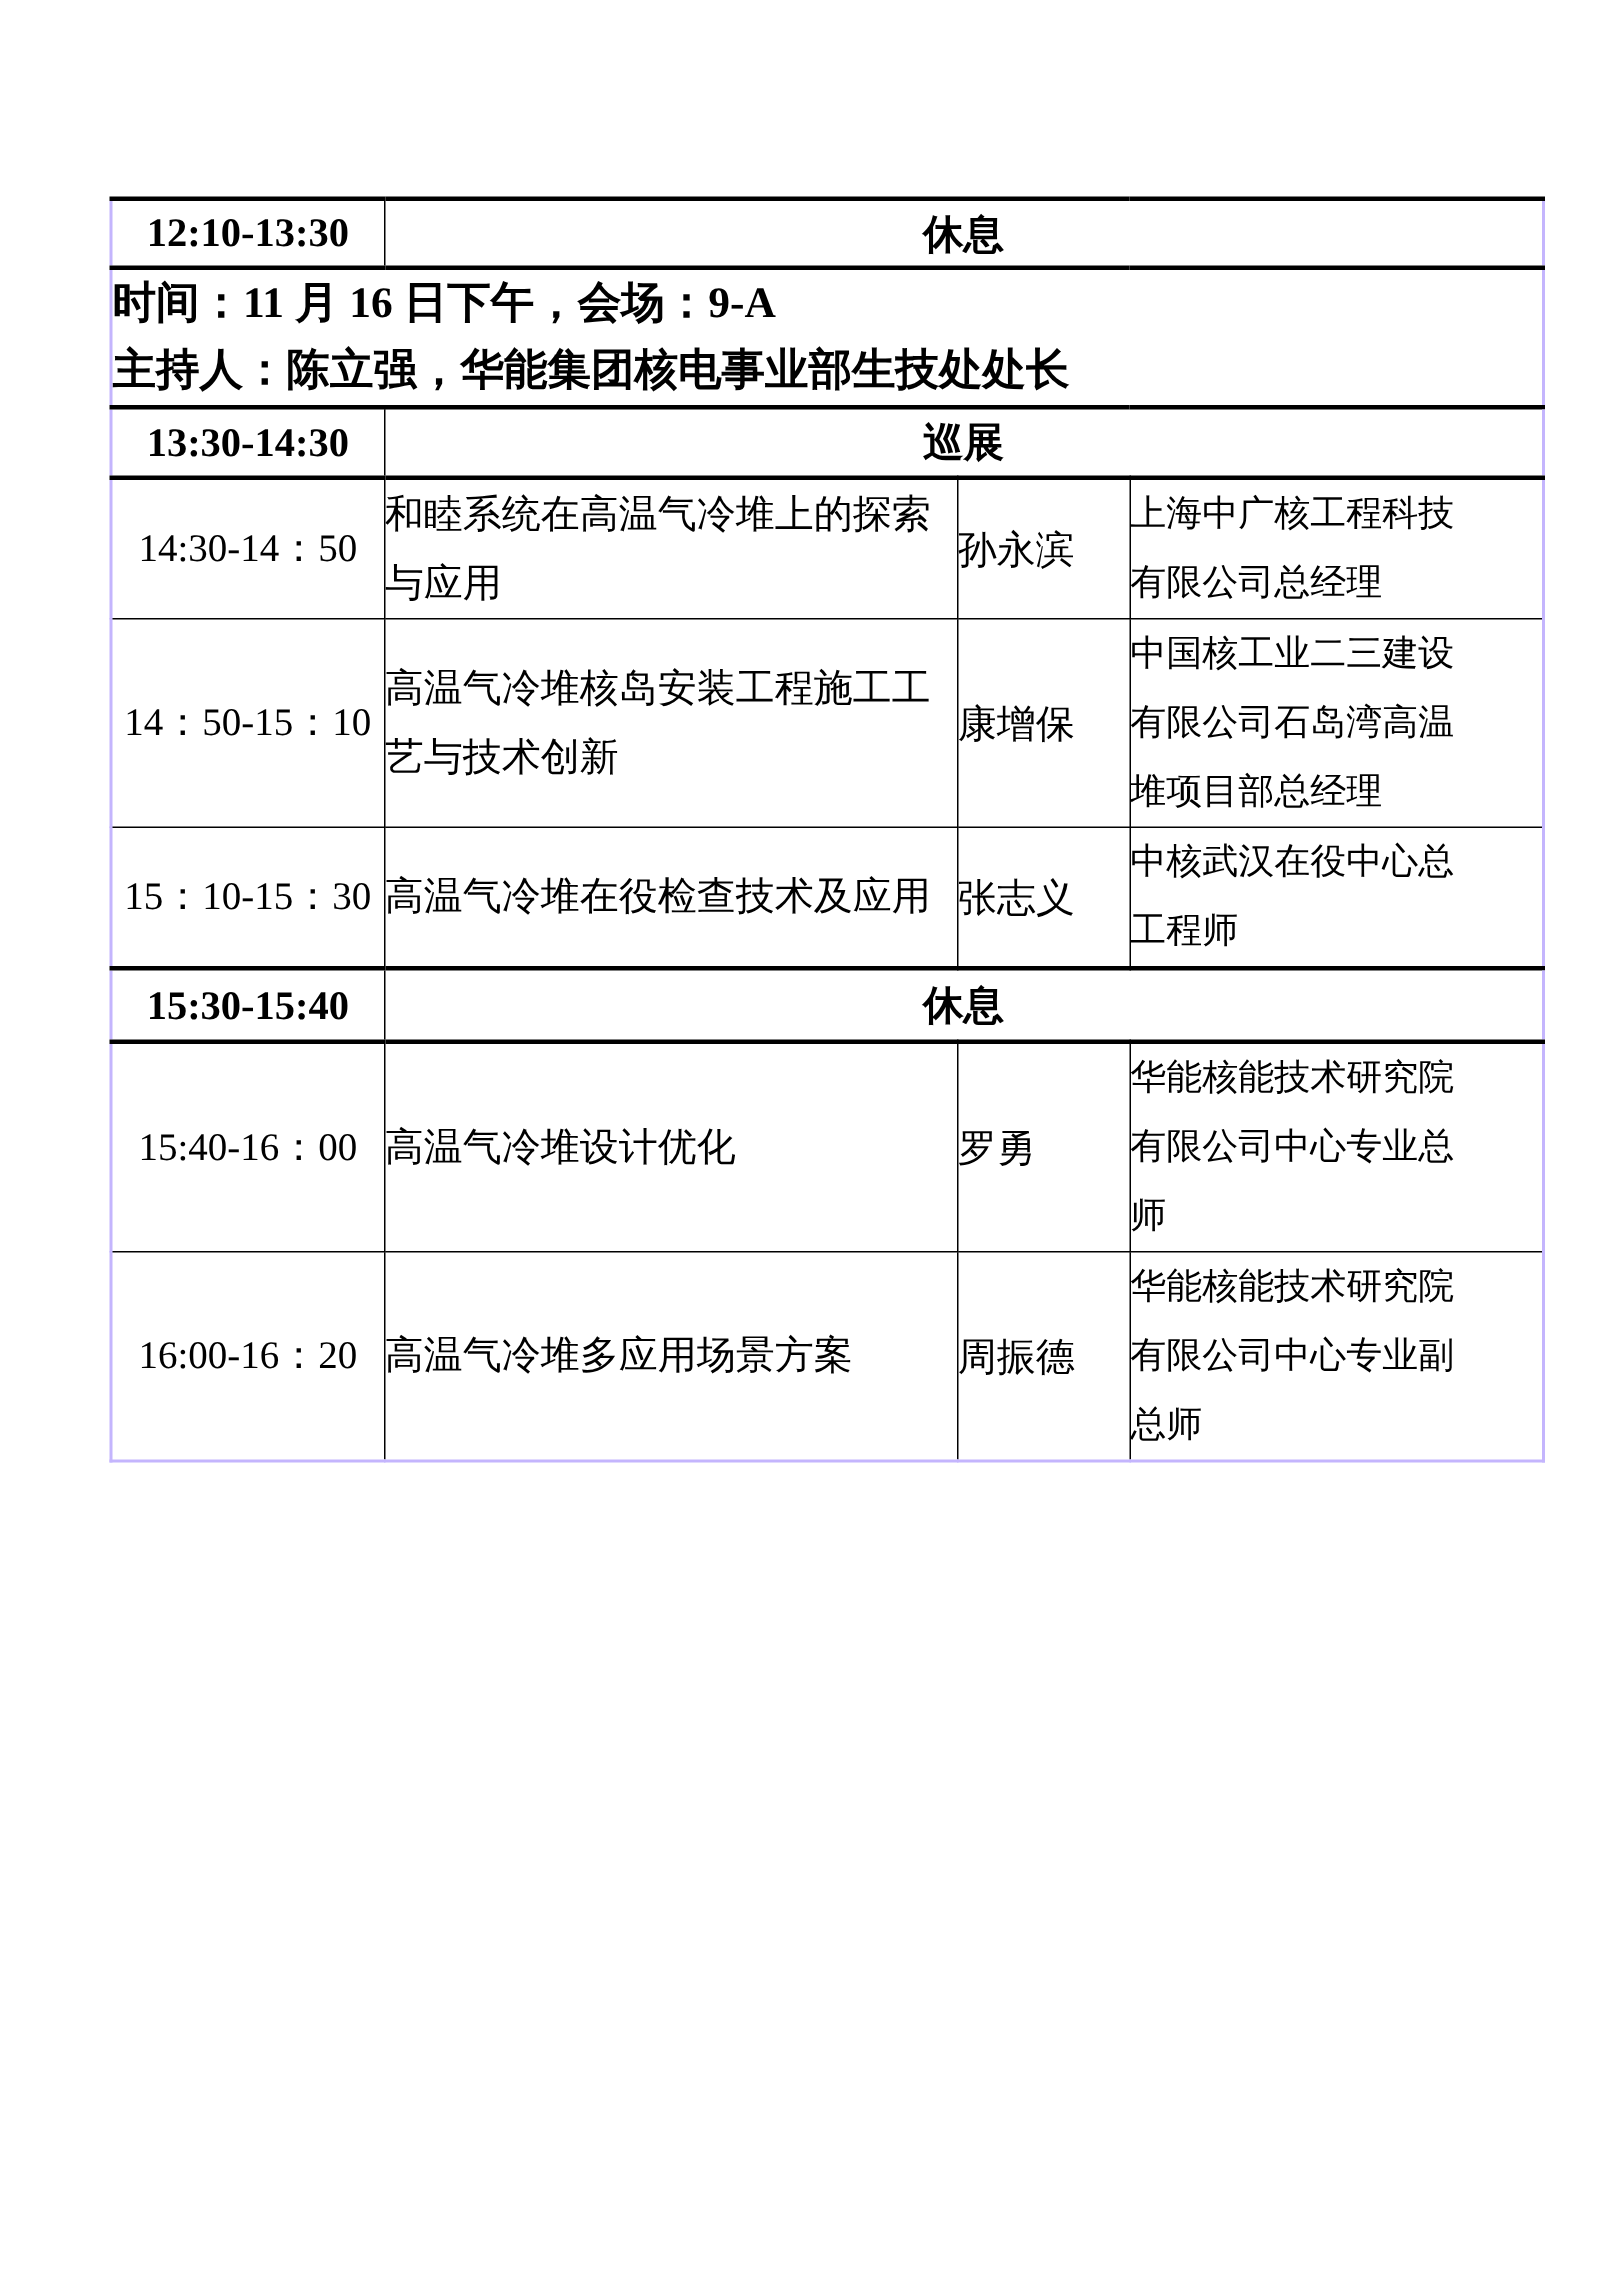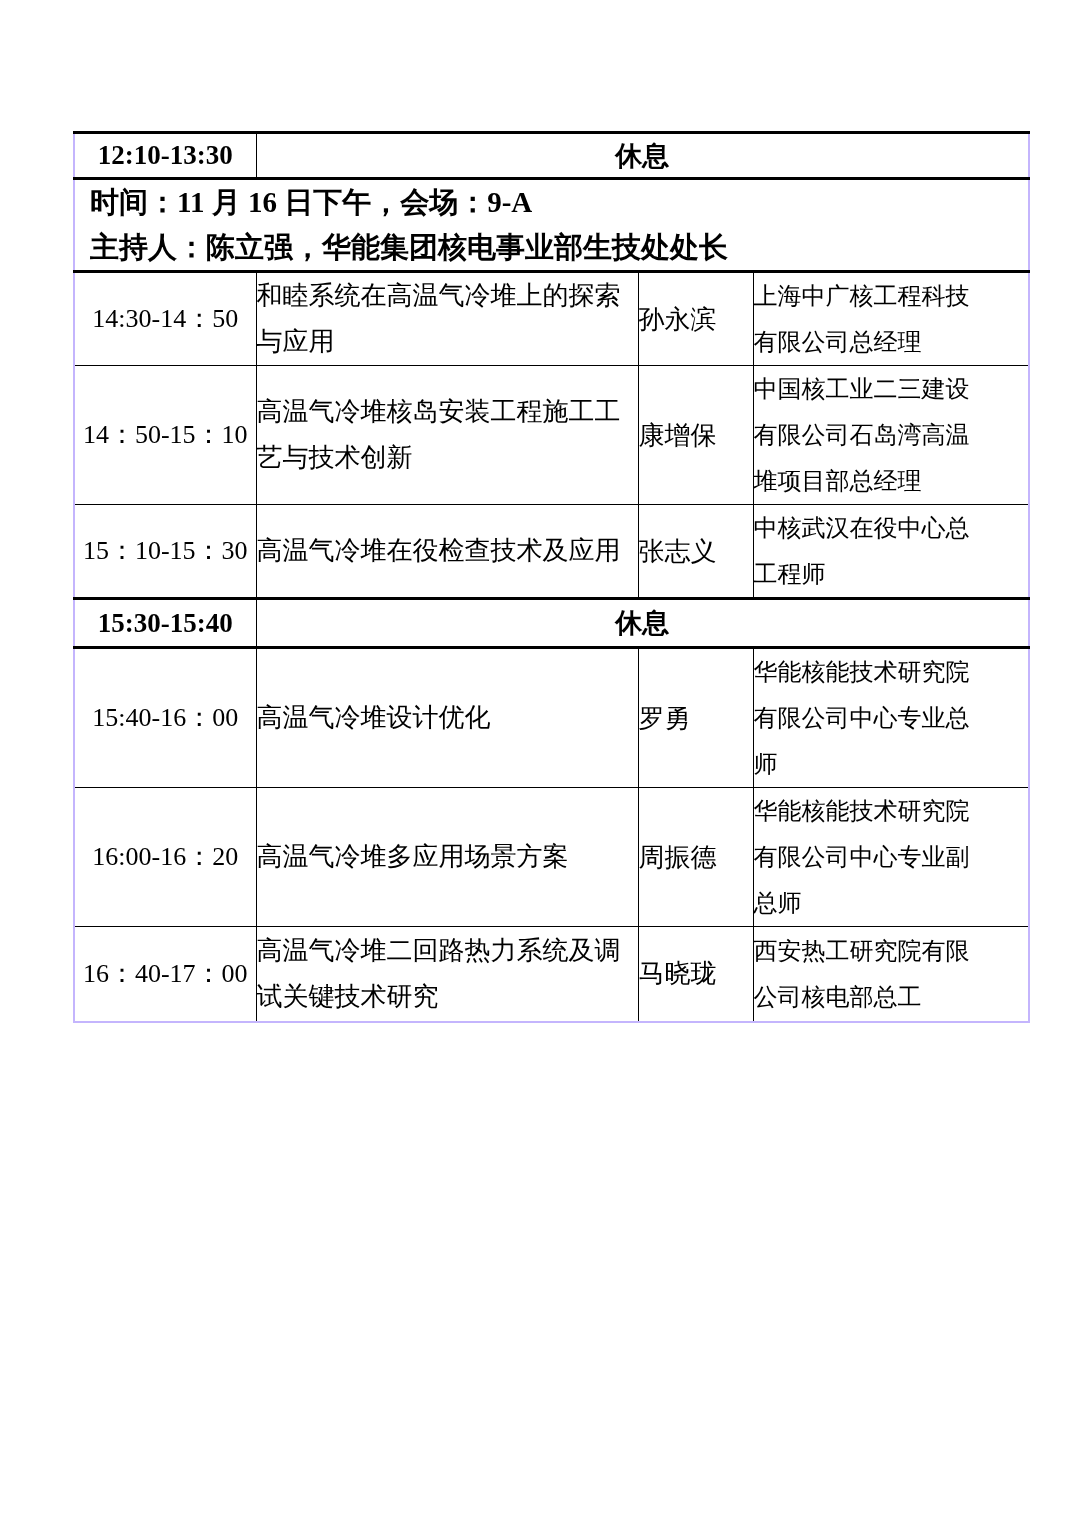--- a/index.html
+++ b/index.html
@@ -43,21 +43,20 @@
     line-height: 1.2;
   }
   tr.break-row td.time-cell { font-size: 27px; }
   td.break-label-cell {
     text-align: center;
     font-size: 27px;
     margin-left: 35px;
   }
   tr.info-row td {
     font-size: 29px;
-    padding-left: 15px;
     text-align: left;
     margin-top: 32px;
   }
   tr.info-row .info-line {
     line-height: 45px;
   }
   td.topic-cell {
     text-align: left;
     padding-left: 15px;
     padding-right: 2px;
@@ -96,20 +95,24 @@
       <td class="break-label-cell" colspan="3">休息</td>
     </tr>
 
     <tr class="info-row" style="height:91px">
       <td colspan="4">
         <div class="info-line">时间：11 月 16 日下午，会场：9-A</div>
         <div class="info-line">主持人：陈立强，华能集团核电事业部生技处处长</div>
       </td>
     </tr>
 
+    <tr class="break-row" style="height:47px">
+      <td class="time-cell">13:30-14:30</td>
+      <td class="break-label-cell" colspan="3">巡展</td>
+    </tr>
 
     <tr class="talk-row" style="height:90px">
       <td class="time-cell">14:30-14：50</td>
       <td class="topic-cell">和睦系统在高温气冷堆上的探索
 与应用</td>
       <td class="speaker-cell">孙永滨</td>
       <td class="affiliation-cell">上海中广核工程科技
 有限公司总经理</td>
     </tr>
 
@@ -148,23 +151,15 @@
     <tr class="talk-row" style="height:137px">
       <td class="time-cell">16:00-16：20</td>
       <td class="topic-cell">高温气冷堆多应用场景方案</td>
       <td class="speaker-cell">周振德</td>
       <td class="affiliation-cell">华能核能技术研究院
 有限公司中心专业副
 总师</td>
     </tr>
 
 
-    <tr class="talk-row" style="height:95px">
-      <td class="time-cell">16：40-17：00</td>
-      <td class="topic-cell">高温气冷堆二回路热力系统及调
-试关键技术研究</td>
-      <td class="speaker-cell">马晓珑</td>
-      <td class="affiliation-cell">西安热工研究院有限
-公司核电部总工</td>
-    </tr>
   </tbody>
     </table>
 </div>
 
 </body></html>

